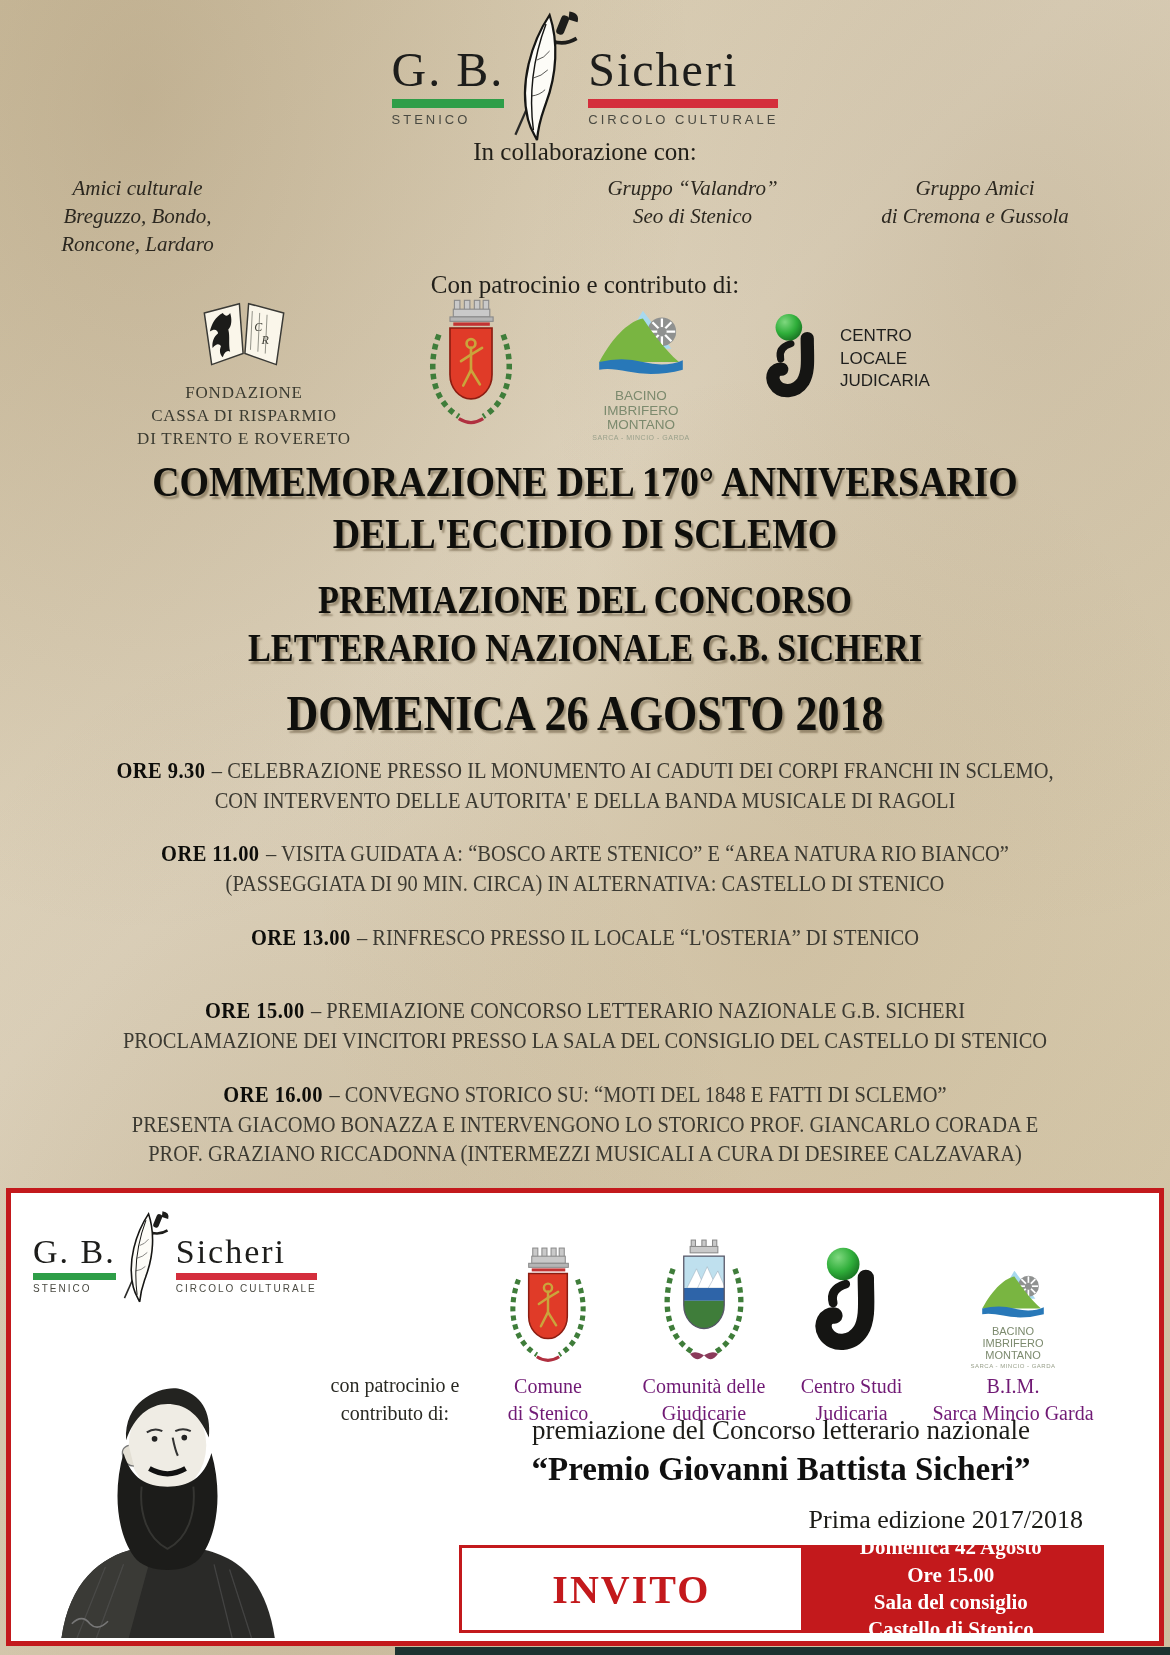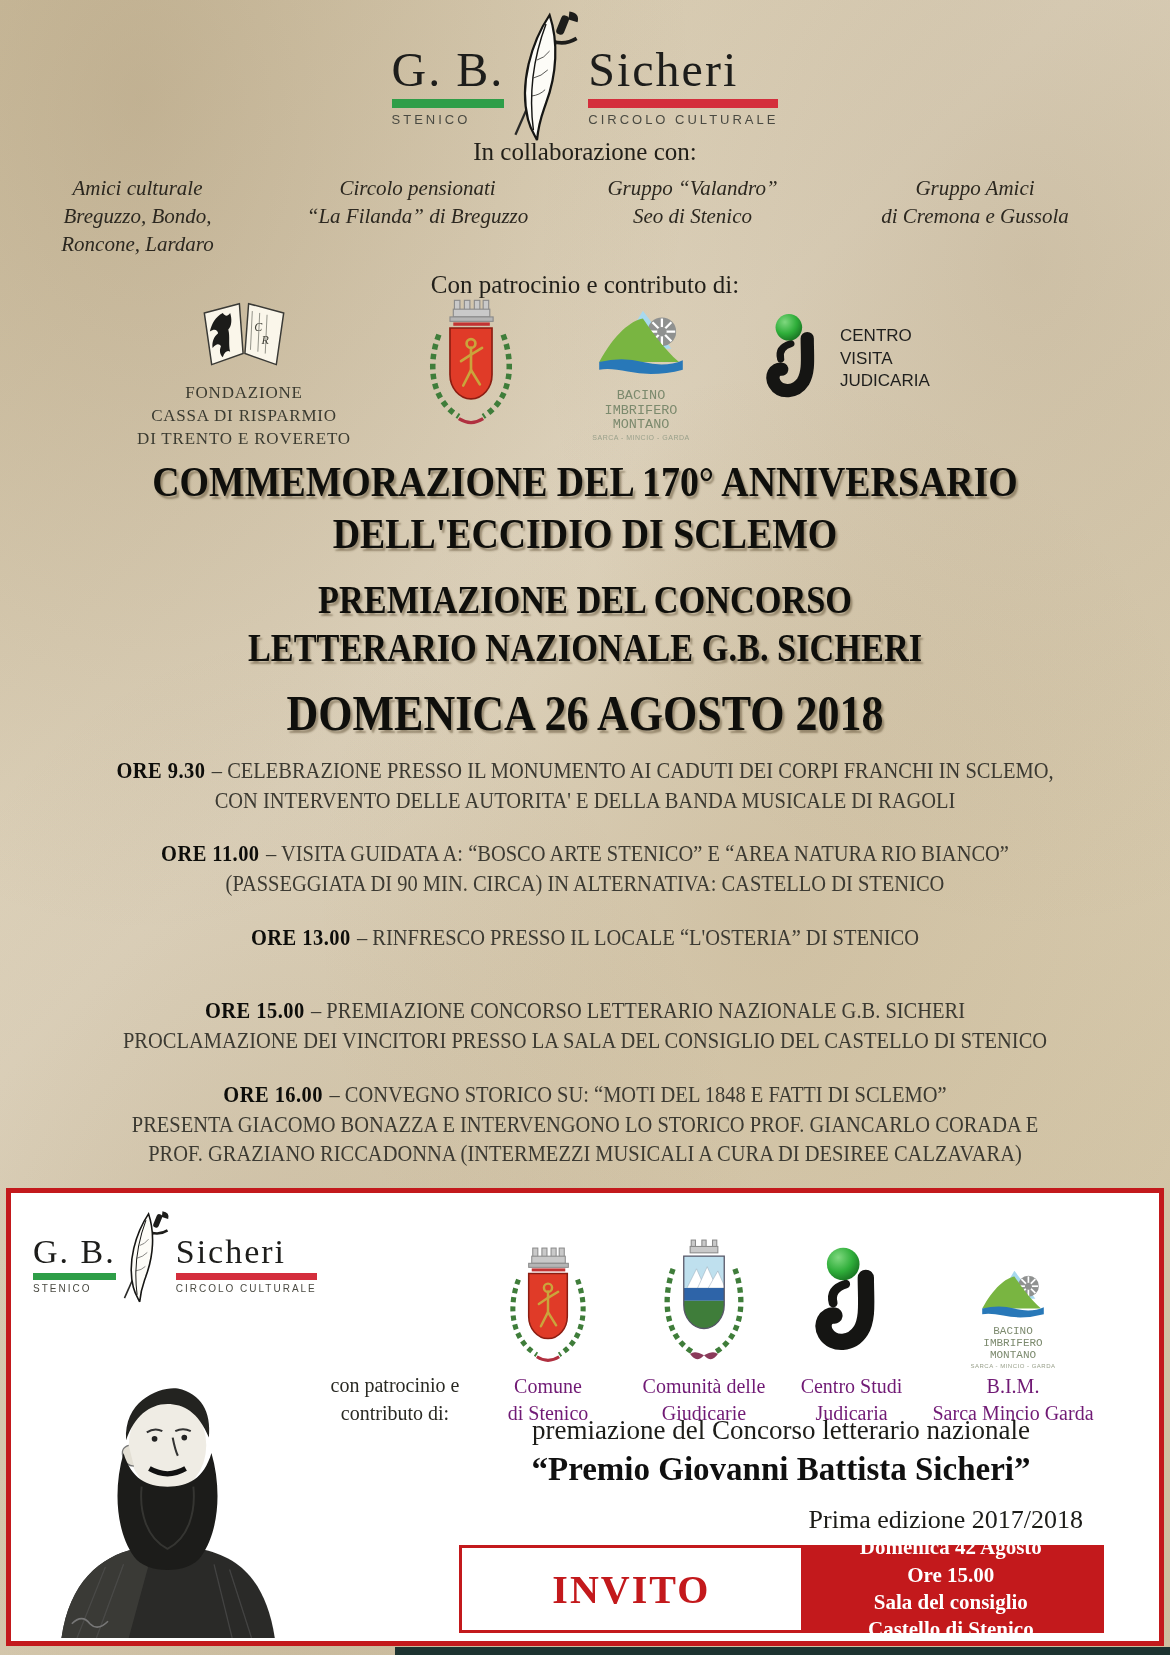--- a/index.html
+++ b/index.html
@@ -44,21 +44,21 @@
 
   
   .sp{ position:absolute; text-align:center; }
   .sp-fond{ left:118px; top:300px; width:252px; }
   .sp-fond svg{ width:102px; height:72px; }
   .fond-cap{ margin-top:6px; font-size:17px; letter-spacing:.8px; line-height:1.35; color:#3b3b31; }
   .sp-comune{ left:420px; top:297px; width:102px; }
   .sp-comune svg{ width:100px; height:135px; }
   .sp-bim{ left:577px; top:307px; width:128px; }
   .sp-bim svg{ width:102px; height:76px; }
-  .bim-cap{ font-family:Liberation Mono, monospace; font-size:13.5px; line-height:1.08; color:#7c8a6e; margin-top:2px;text-align:center; }
+  .bim-cap{ font-family:Liberation Sans, sans-serif; font-size:13.5px; line-height:1.08; color:#7c8a6e; margin-top:2px;text-align:center; }
   .bim-sub{ font-family:"Liberation Sans", sans-serif; font-size:7px; letter-spacing:.5px; color:#99a08b; margin-top:1px; }
   .sp-jud{ left:760px; top:312px; width:215px; display:flex; align-items:center; gap:8px; text-align:left; }
   .sp-jud svg{ width:72px; height:94px; flex:none; }
   .jud-cap{ font-family:"Liberation Sans", sans-serif; font-size:17px; line-height:1.32; color:#1f1f1d; }
 
   
   .title{ position:absolute; left:0; right:0; text-align:center; font-weight:bold; color:#0f0f0c;
           text-shadow:2.5px 2.5px 2px rgba(80,64,38,.45); transform:scaleX(.88); }
   .title1{ top:456px; font-size:43px; line-height:1.2; }
   .title2{ top:576px; font-size:39px; line-height:1.22; }
@@ -249,22 +249,20 @@
       <div class="brand-name">Sicheri</div>
       <div class="bar red"></div>
       <div class="brand-cap">CIRCOLO CULTURALE</div>
     </div>
   </div>
 
   <div class="heading collab-heading">In collaborazione con:</div>
   <div class="collab c1 pre">Amici culturale
 Breguzzo, Bondo,
 Roncone, Lardaro</div>
-  <div class="collab c2 pre">Circolo pensionati
-“La Filanda” di Breguzzo</div>
   <div class="collab c4 pre">Gruppo Amici
 di Cremona e Gussola</div>
   <div class="collab c3 pre">Gruppo “Valandro”
 Seo di Stenico</div>
 
   <div class="heading patron-heading">Con patrocinio e contributo di:</div>
 
   <div class="sp sp-fond">
     <svg viewBox="0 0 110 78">
         <use href="#sym-fond"></use>
@@ -288,21 +286,21 @@
 IMBRIFERO
 MONTANO</div>
     <div class="bim-sub">SARCA - MINCIO - GARDA</div>
   </div>
 
   <div class="sp sp-jud">
     <svg viewBox="0 0 70 92">
         <use href="#sym-jud"></use>
       </svg>
     <div class="jud-cap pre">CENTRO
-VISITA
+LOCALE
 JUDICARIA</div>
   </div>
 
   <div class="title title1 pre">COMMEMORAZIONE DEL 170° ANNIVERSARIO
 DELL'ECCIDIO DI SCLEMO</div>
   <div class="title title2 pre">PREMIAZIONE DEL CONCORSO
 LETTERARIO NAZIONALE G.B. SICHERI</div>
   <div class="title title3">DOMENICA 26 AGOSTO 2018</div>
 
   <div class="sched">

